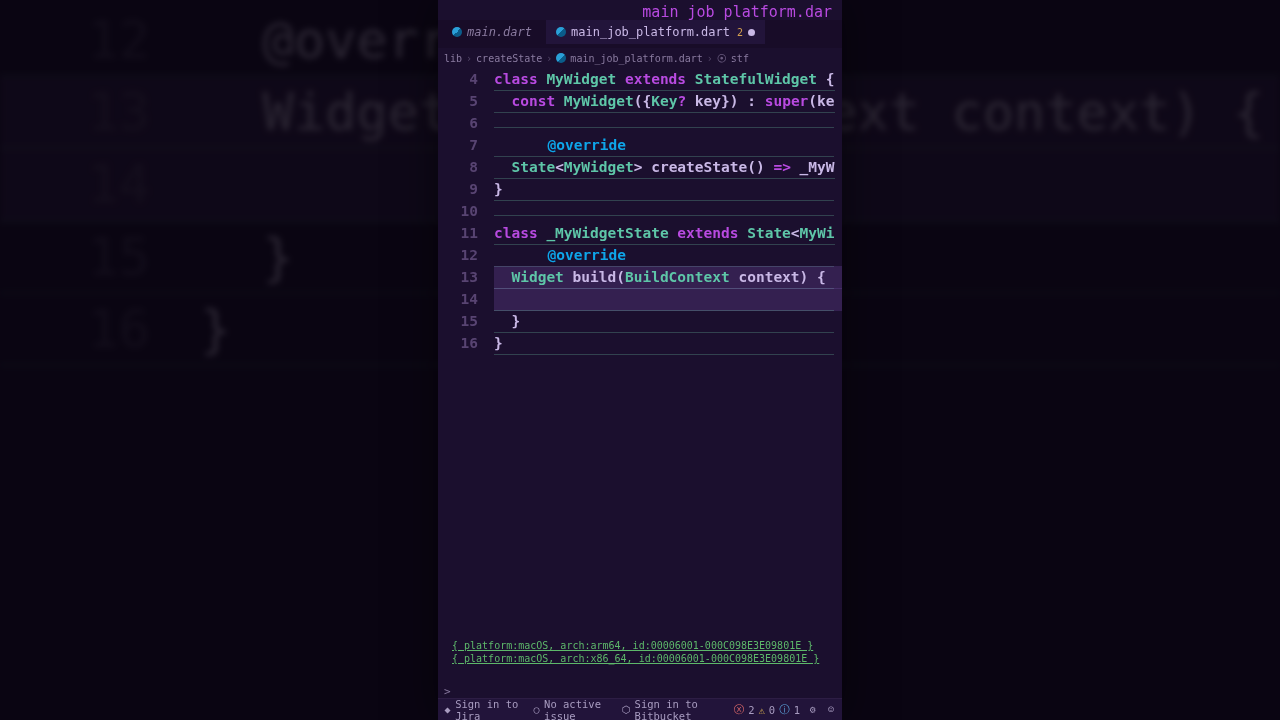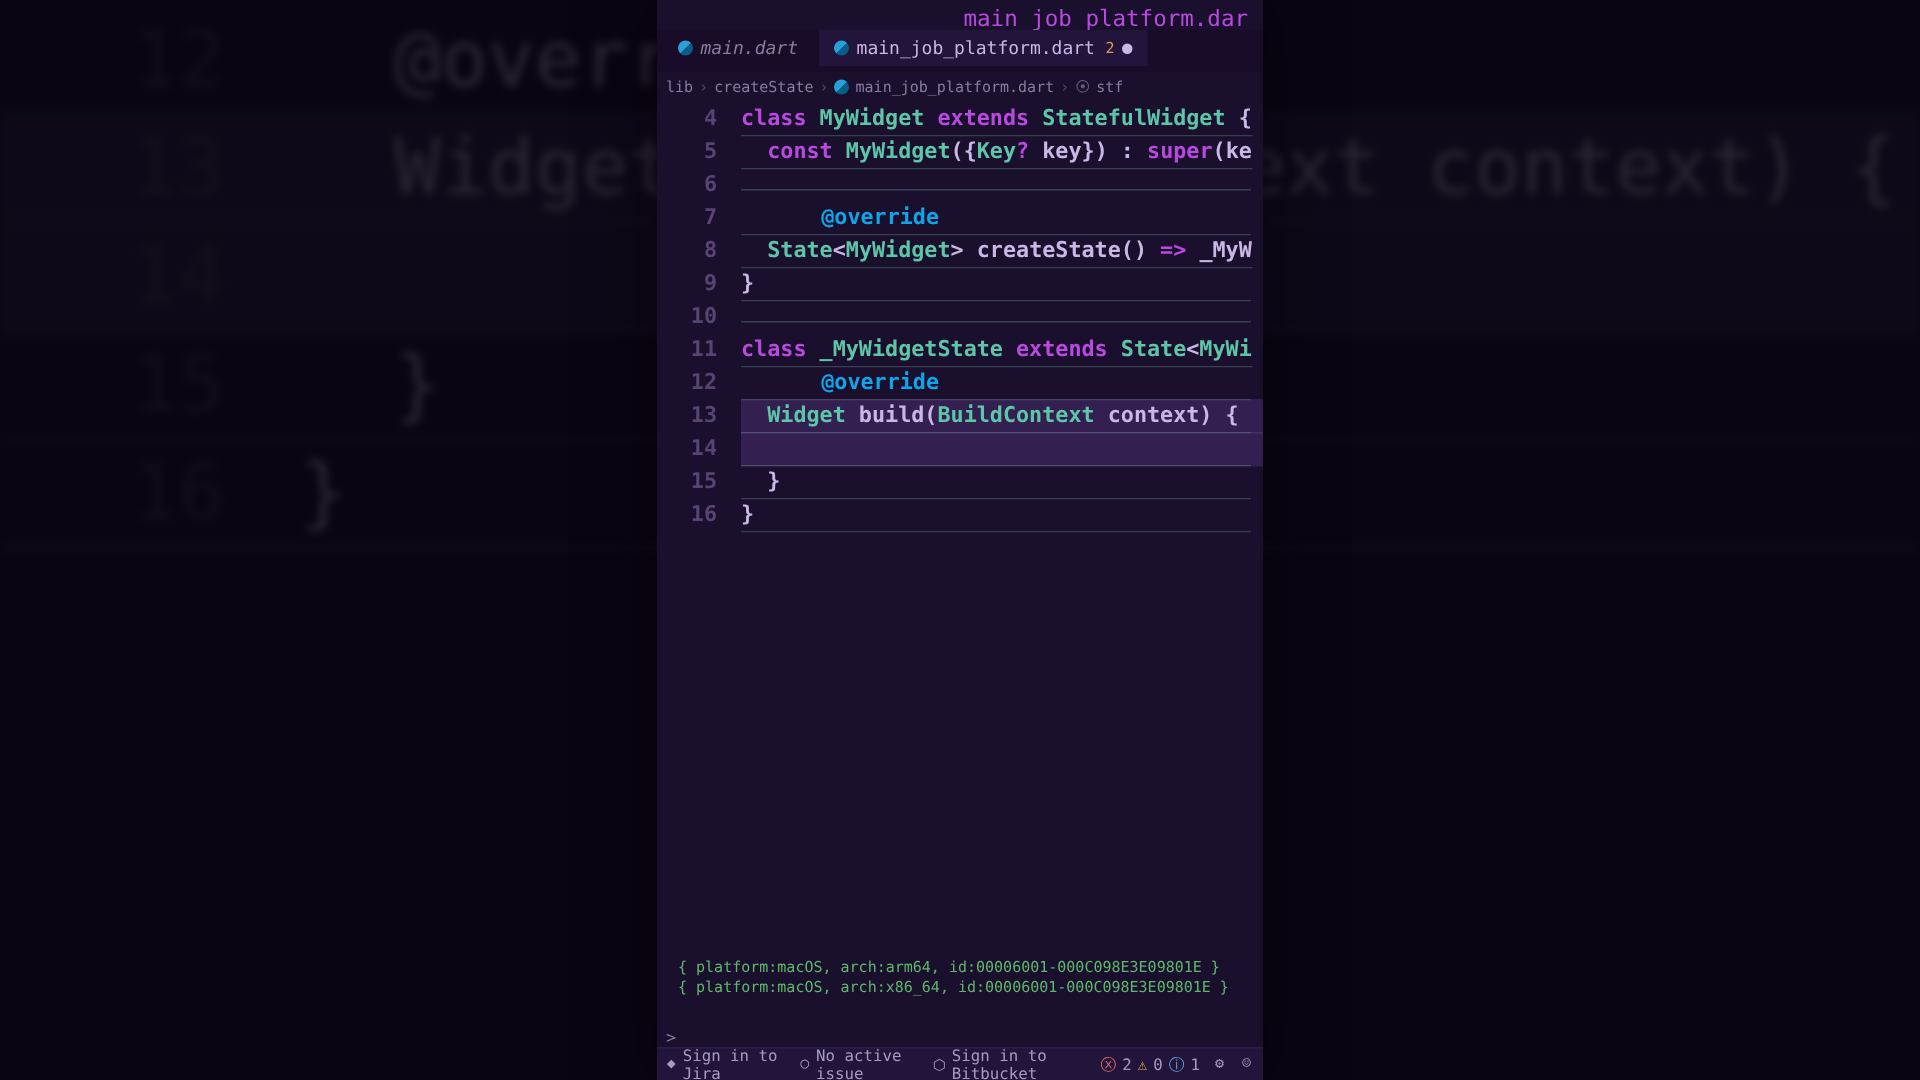--- a/index.html
+++ b/index.html
@@ -108,21 +108,21 @@
 .ptab.active { color:#b84ae0; }
 .pbadge { background:#b84ae0; color:#fff; border-radius:8px; padding:0 5px; font-size:9px; margin-left:3px; }
 .console {
   height:48px;
   padding:2px 10px 0 14px;
   font-size:10px;
   line-height:13px;
   color:#6a5a82;
   overflow:hidden;
 }
-.console .grn { color:#5db86a; }
+.console .grn { color:#5db86a;text-decoration:underline; }
 .console .mag { color:#d868a8; }
 .prompt { color:#8a7ba0; font-size:11px; padding-left:6px; }
 .status {
   height:22px;
   display:flex; align-items:center;
   padding:0 6px;
   gap:10px;
   font-size:10.5px;
   color:#a89cc0;
   background:#22143a;

